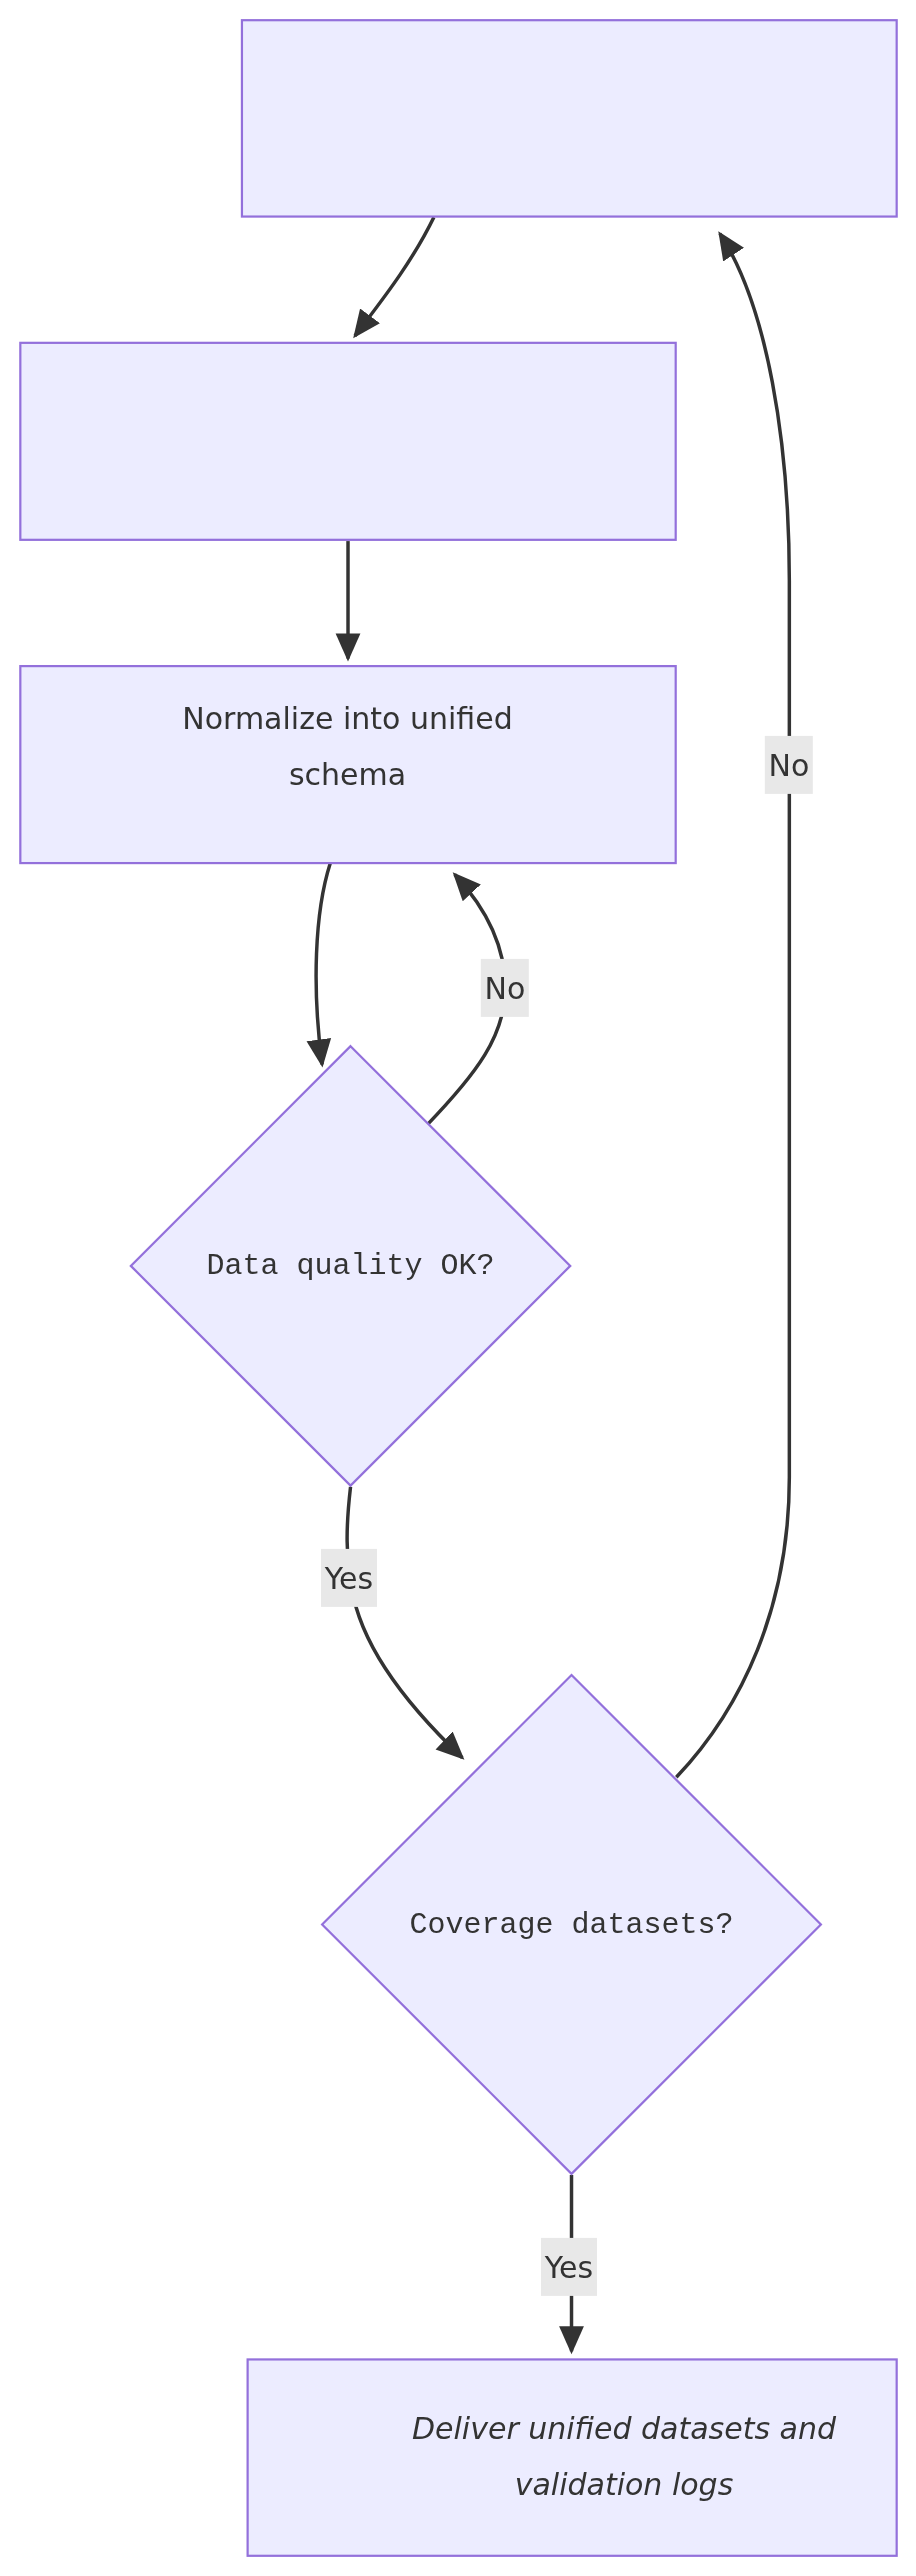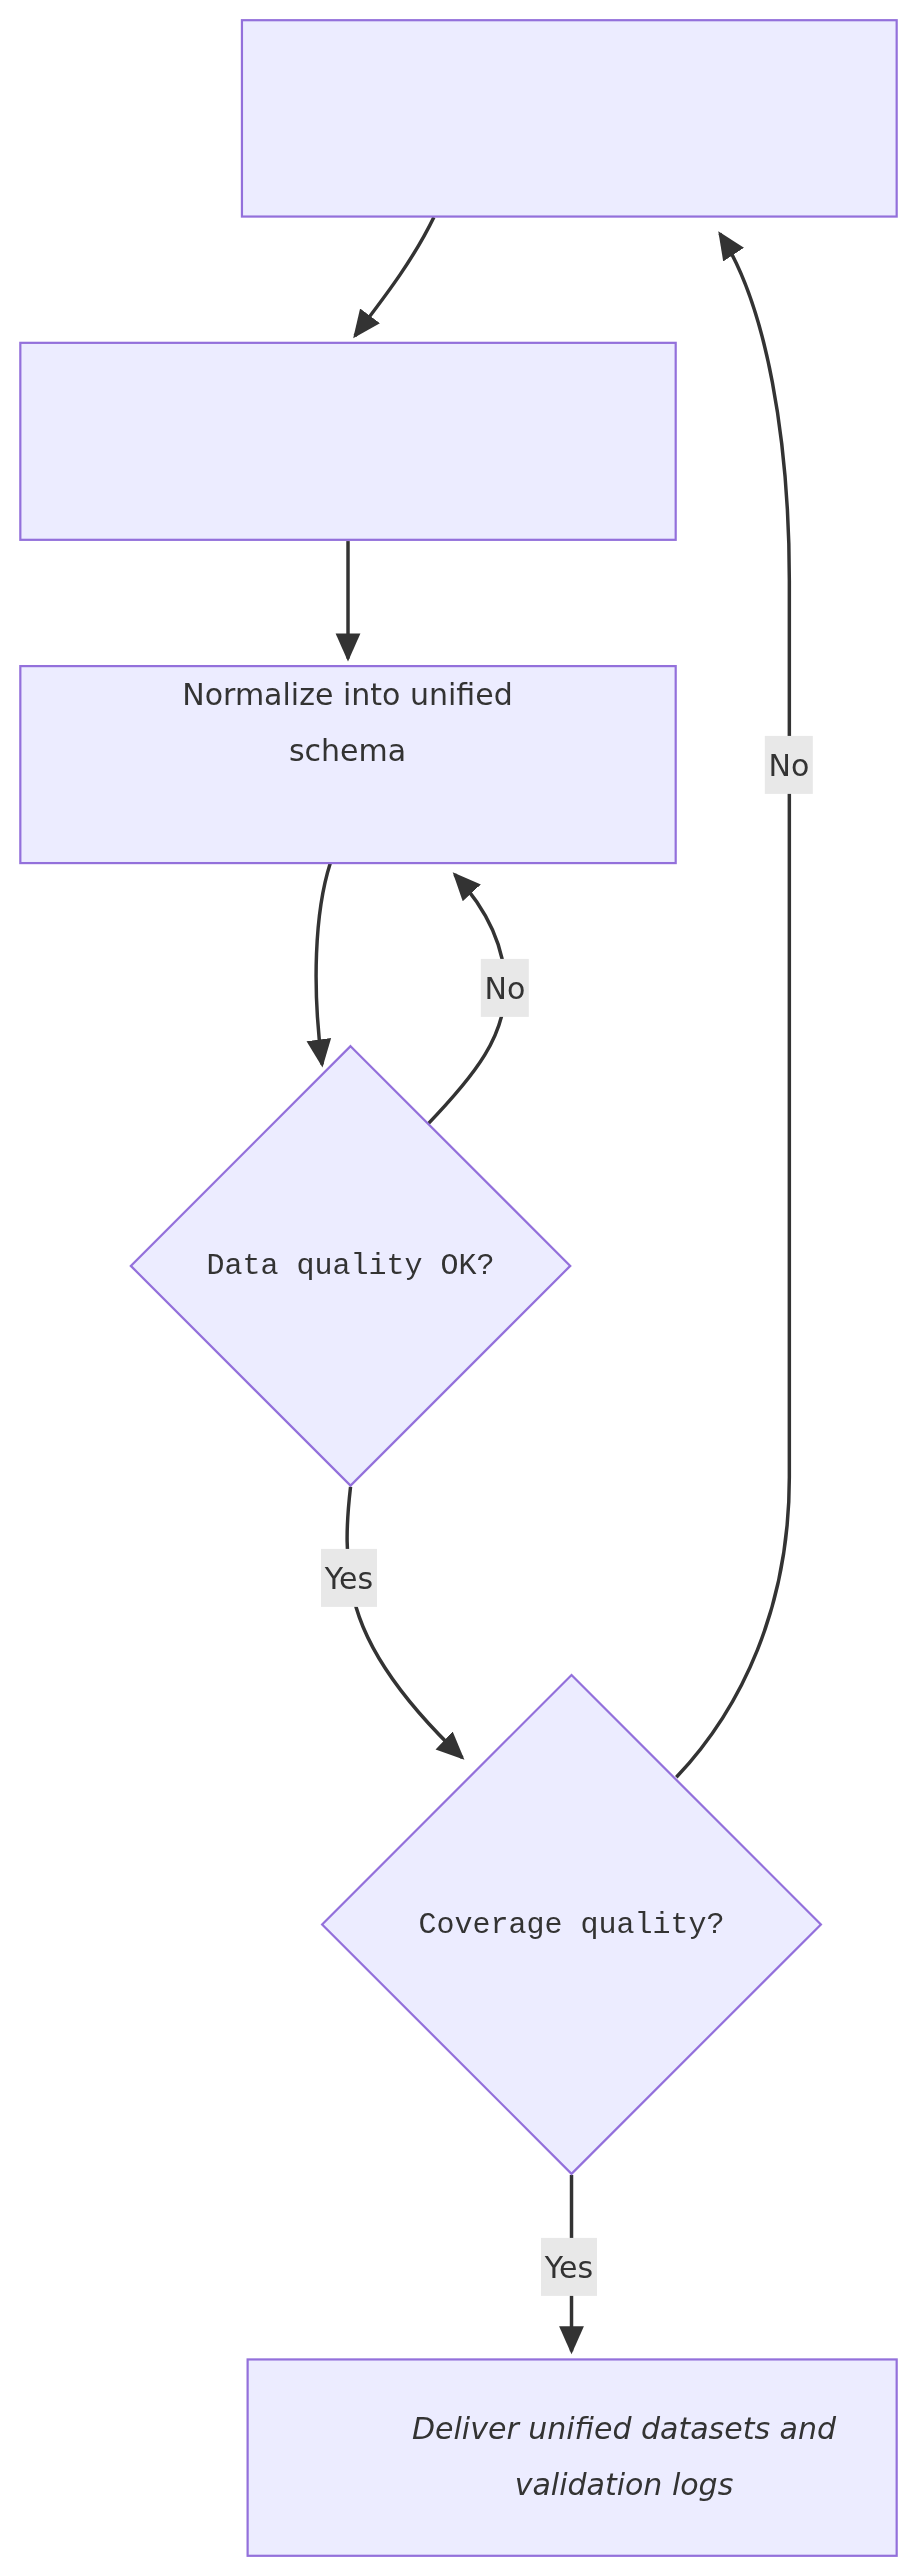--- a/index.html
+++ b/index.html
@@ -54,28 +54,28 @@
     <path class="edge-path" d="M 905 3445 L 905 3724" marker-end="url(#arrow)"></path>
 
     <rect class="node-shape" x="383" y="32" width="1037" height="311"></rect>
     <rect class="node-shape" x="32" y="543" width="1038" height="312"></rect>
     <rect class="node-shape" x="32" y="1055" width="1038" height="312"></rect>
     <polygon class="node-shape" points="555,1657 903,2005 555,2353 207,2005"></polygon>
     <polygon class="node-shape" points="905,2653 1300,3048 905,3443 510,3048"></polygon>
     <rect class="node-shape" x="392" y="3737" width="1028" height="311"></rect>
   </svg>
 
-  <div class="node-label nl-normalize" style="left:20px; top:652px; width:655px; height:141px;">
+  <div class="node-label nl-normalize" style="left:20px; top:676px; width:655px; height:141px;">
     <span>Normalize into unified schema</span>
   </div>
   <div class="node-label diamond-label" style="left:131px; top:1046px; width:439px; height:439px;">
     <span>Data quality OK?</span>
   </div>
   <div class="node-label diamond-label" style="left:322px; top:1675px; width:499px; height:499px;">
-    <span>Coverage quality?</span>
+    <span>Coverage datasets?</span>
   </div>
   <div class="node-label nl-deliver" style="left:233px; top:2359px; width:782px; height:196px;font-style:italic;">
     <span>Deliver unified datasets and validation logs</span>
   </div>
 
   <div class="edge-label" style="left:505px; top:988px;">No</div>
   <div class="edge-label" style="left:349px; top:1578px;">Yes</div>
   <div class="edge-label" style="left:789px; top:765px;">No</div>
   <div class="edge-label" style="left:569px; top:2267px;">Yes</div>
 

